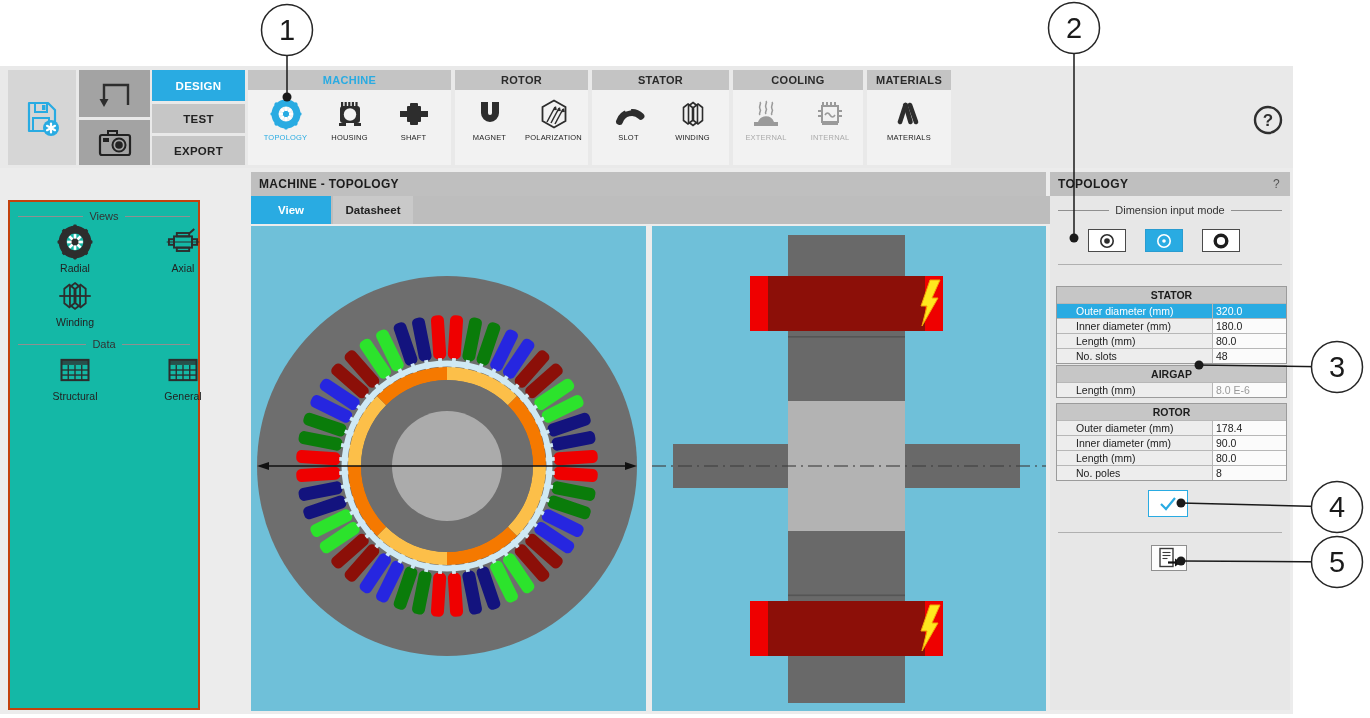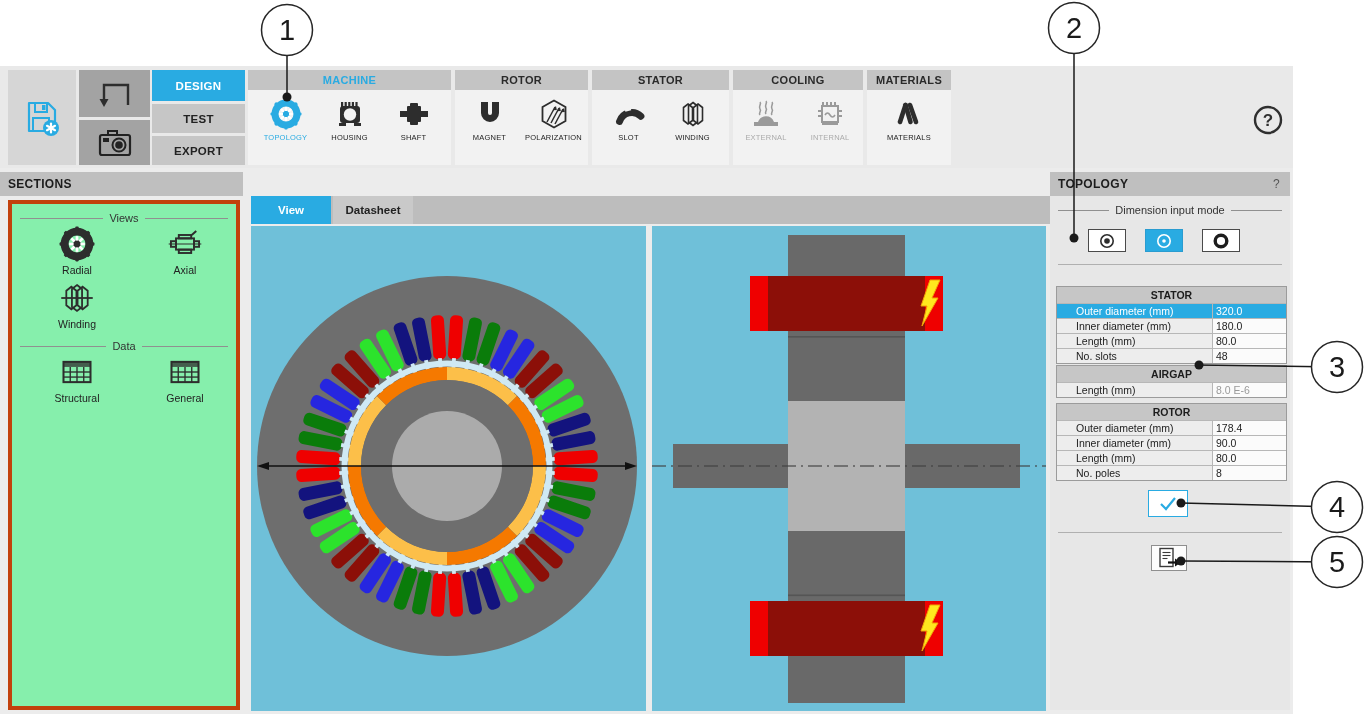--- a/index.html
+++ b/index.html
@@ -39,21 +39,21 @@
   
   .tabbar{left:251px;top:196px;width:942px;height:28px;background:#bdbdbd;display:flex;gap:2px;}
   .vtab{width:80px;height:28px;display:flex;align-items:center;justify-content:center;
         font-size:11.5px;font-weight:bold;background:#c9c9c9;color:#222;}
   .vtab.active{background:#29abe2;color:#fff;}
   
   .canvas{background:#6fc0d9;}
   .canvas-left{left:251px;top:226px;width:395px;height:485px;}
   .canvas-right{left:652px;top:226px;width:394px;height:485px;}
   
-  .side-panel{left:8px;top:200px;width:232px;height:510px;background:#86efac;border:4px solid #c2410c;box-sizing:border-box;}
+  .side-panel{left:8px;top:200px;width:192px;height:510px;background:#14b8a6;border:2px solid #c2410c;box-sizing:border-box;}
   .legend{display:flex;align-items:center;gap:6px;font-size:11px;color:#333;}
   .legend:before,.legend:after{content:"";flex:1;border-top:1px solid #909090;}
   .side-item{position:absolute;width:100px;display:flex;flex-direction:column;align-items:center;color:#222;}
   .side-item .ic{width:36px;height:36px;}
   .side-item .lbl{font-size:10.5px;margin-top:2px;}
   
   .topo-body{left:1050px;top:196px;width:240px;height:514px;background:#e7e7e7;}
   .dimbtn{position:absolute;width:38px;height:23px;background:#fff;border:1px solid #4a4a4a;
           display:flex;align-items:center;justify-content:center;box-sizing:border-box;cursor:pointer;}
   .dimbtn.active{background:#29abe2;border-color:#2a9cd0;}
@@ -285,21 +285,21 @@
     </div>
   </div>
 
   <div class="abs help-btn">
     <svg width="32" height="32" viewBox="0 0 32 32">
       <circle cx="16" cy="16" r="13" fill="none" stroke="#2f2f2f" stroke-width="2.4"></circle>
       <text x="16" y="22" text-anchor="middle" font-size="17" font-weight="bold" fill="#2f2f2f" font-family="Liberation Sans,sans-serif">?</text>
     </svg>
   </div>
 
-  <div class="abs band sections-band"><span>SECTIONS</span></div>
+  <div class="abs band main-band"><span>MACHINE - TOPOLOGY</span></div>
   <div class="abs band topo-band">
     <span>TOPOLOGY</span>
     <span class="q">?</span>
   </div>
 
   <div class="abs tabbar">
     <div class="vtab active">
         <span>View</span>
       </div>
     <div class="vtab">

